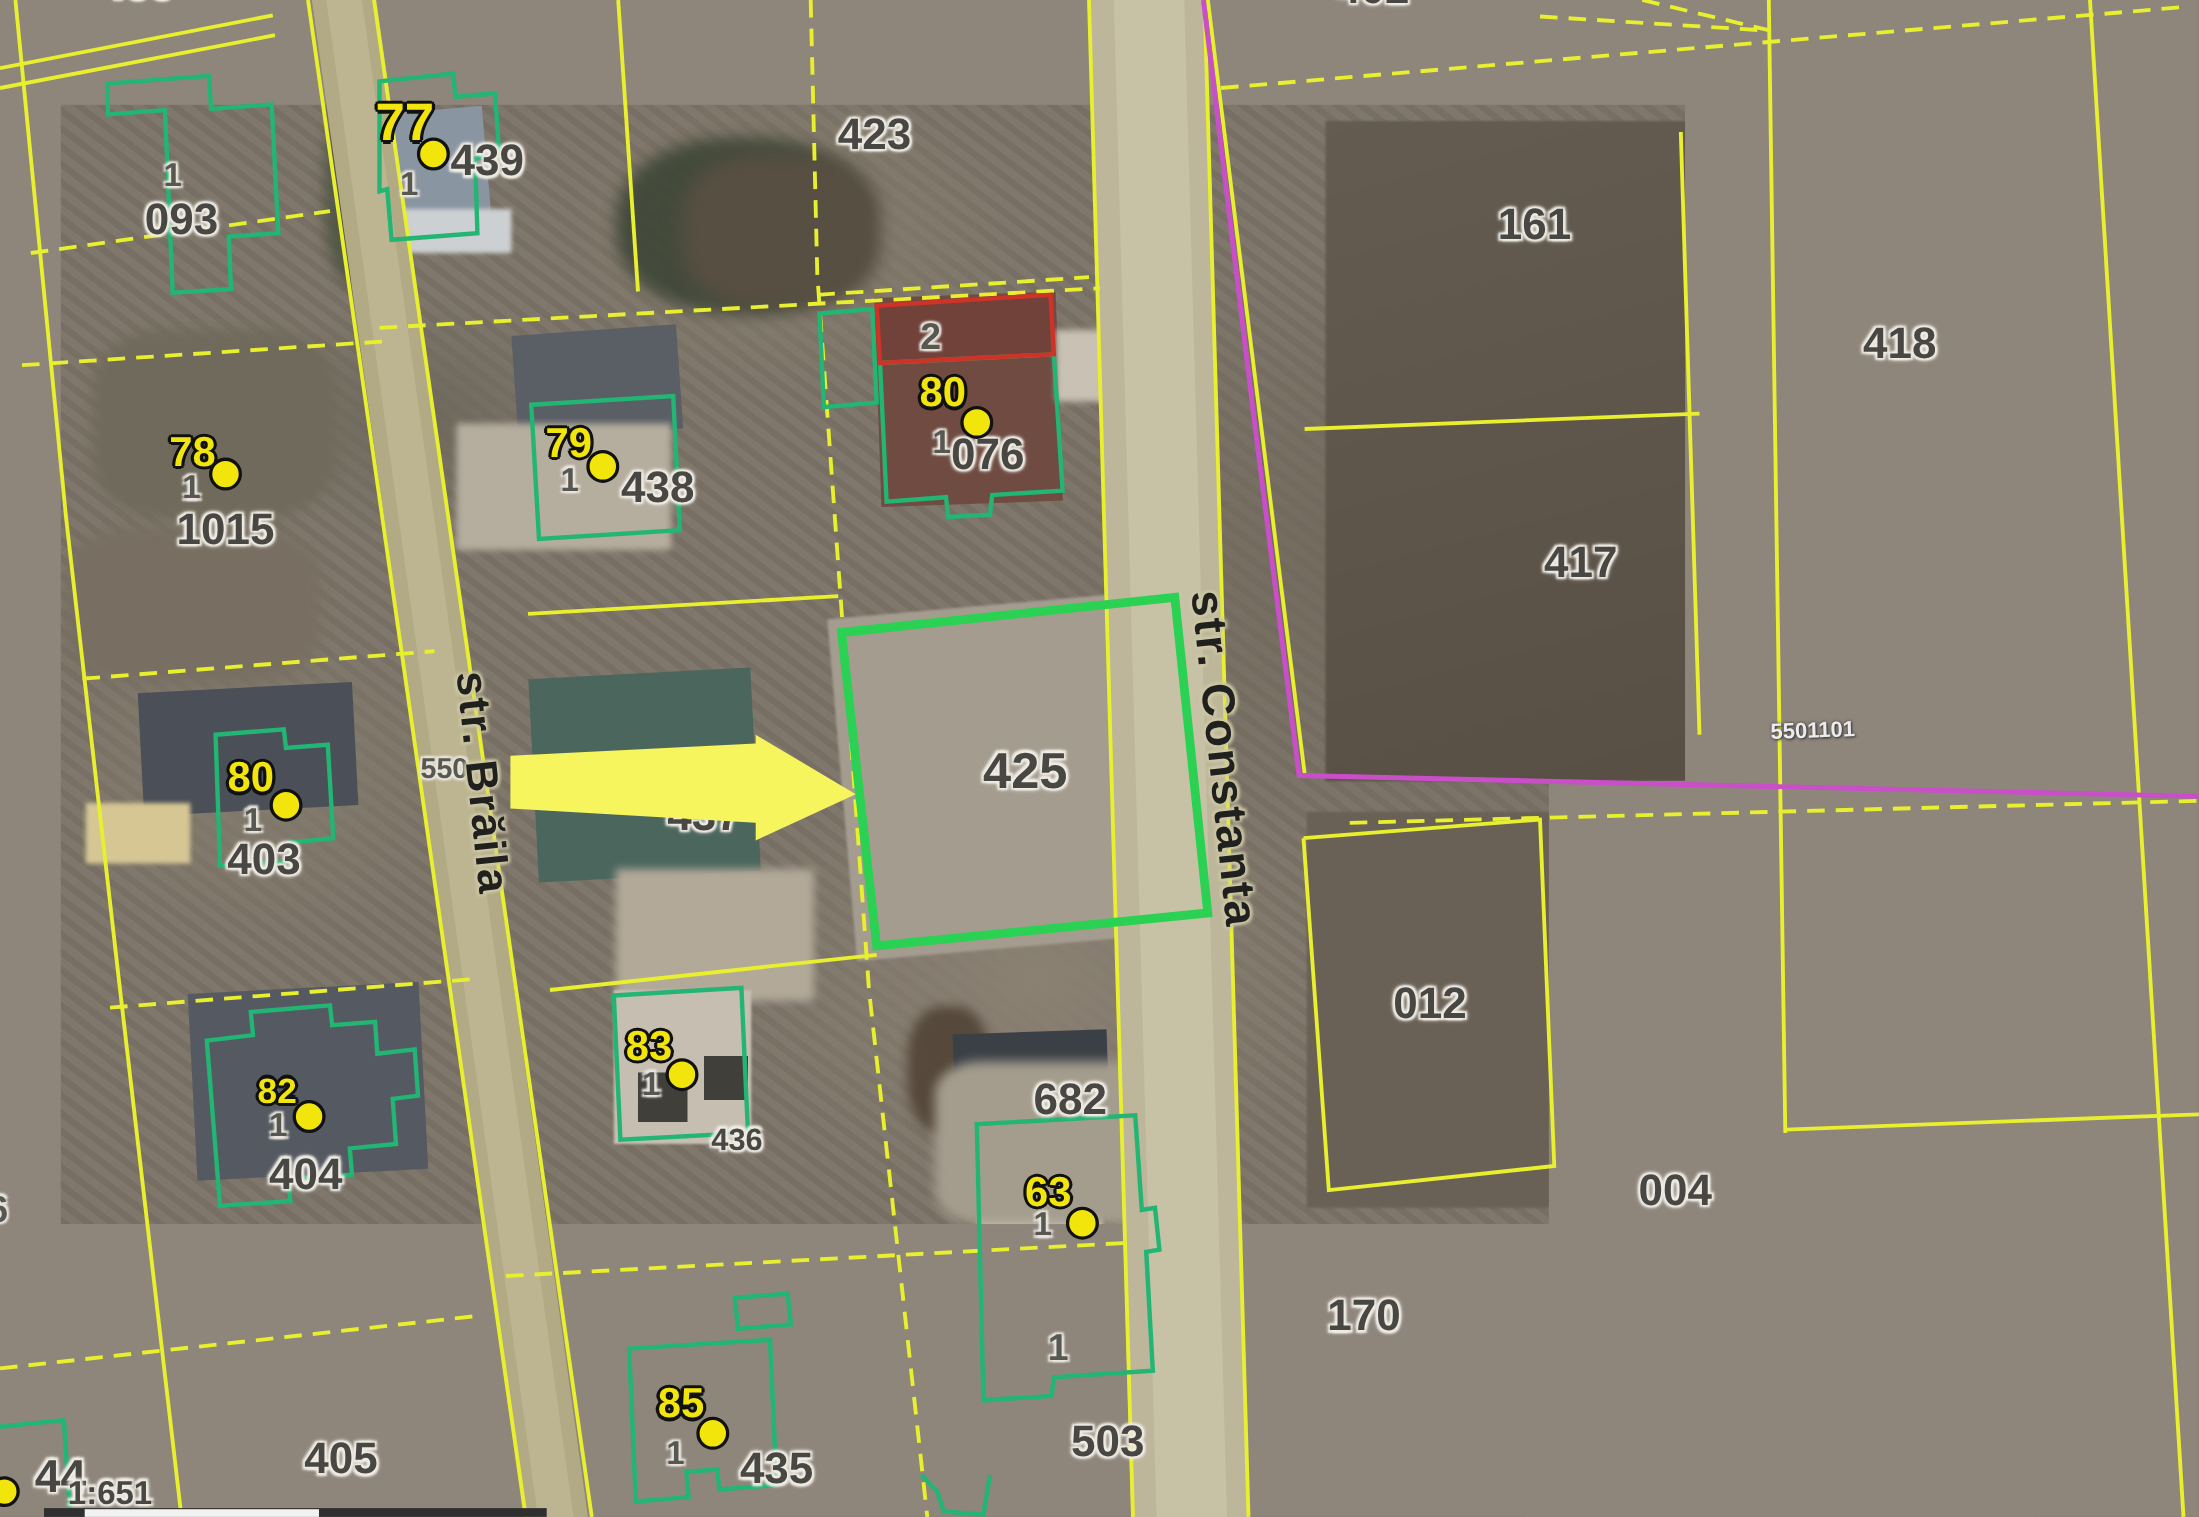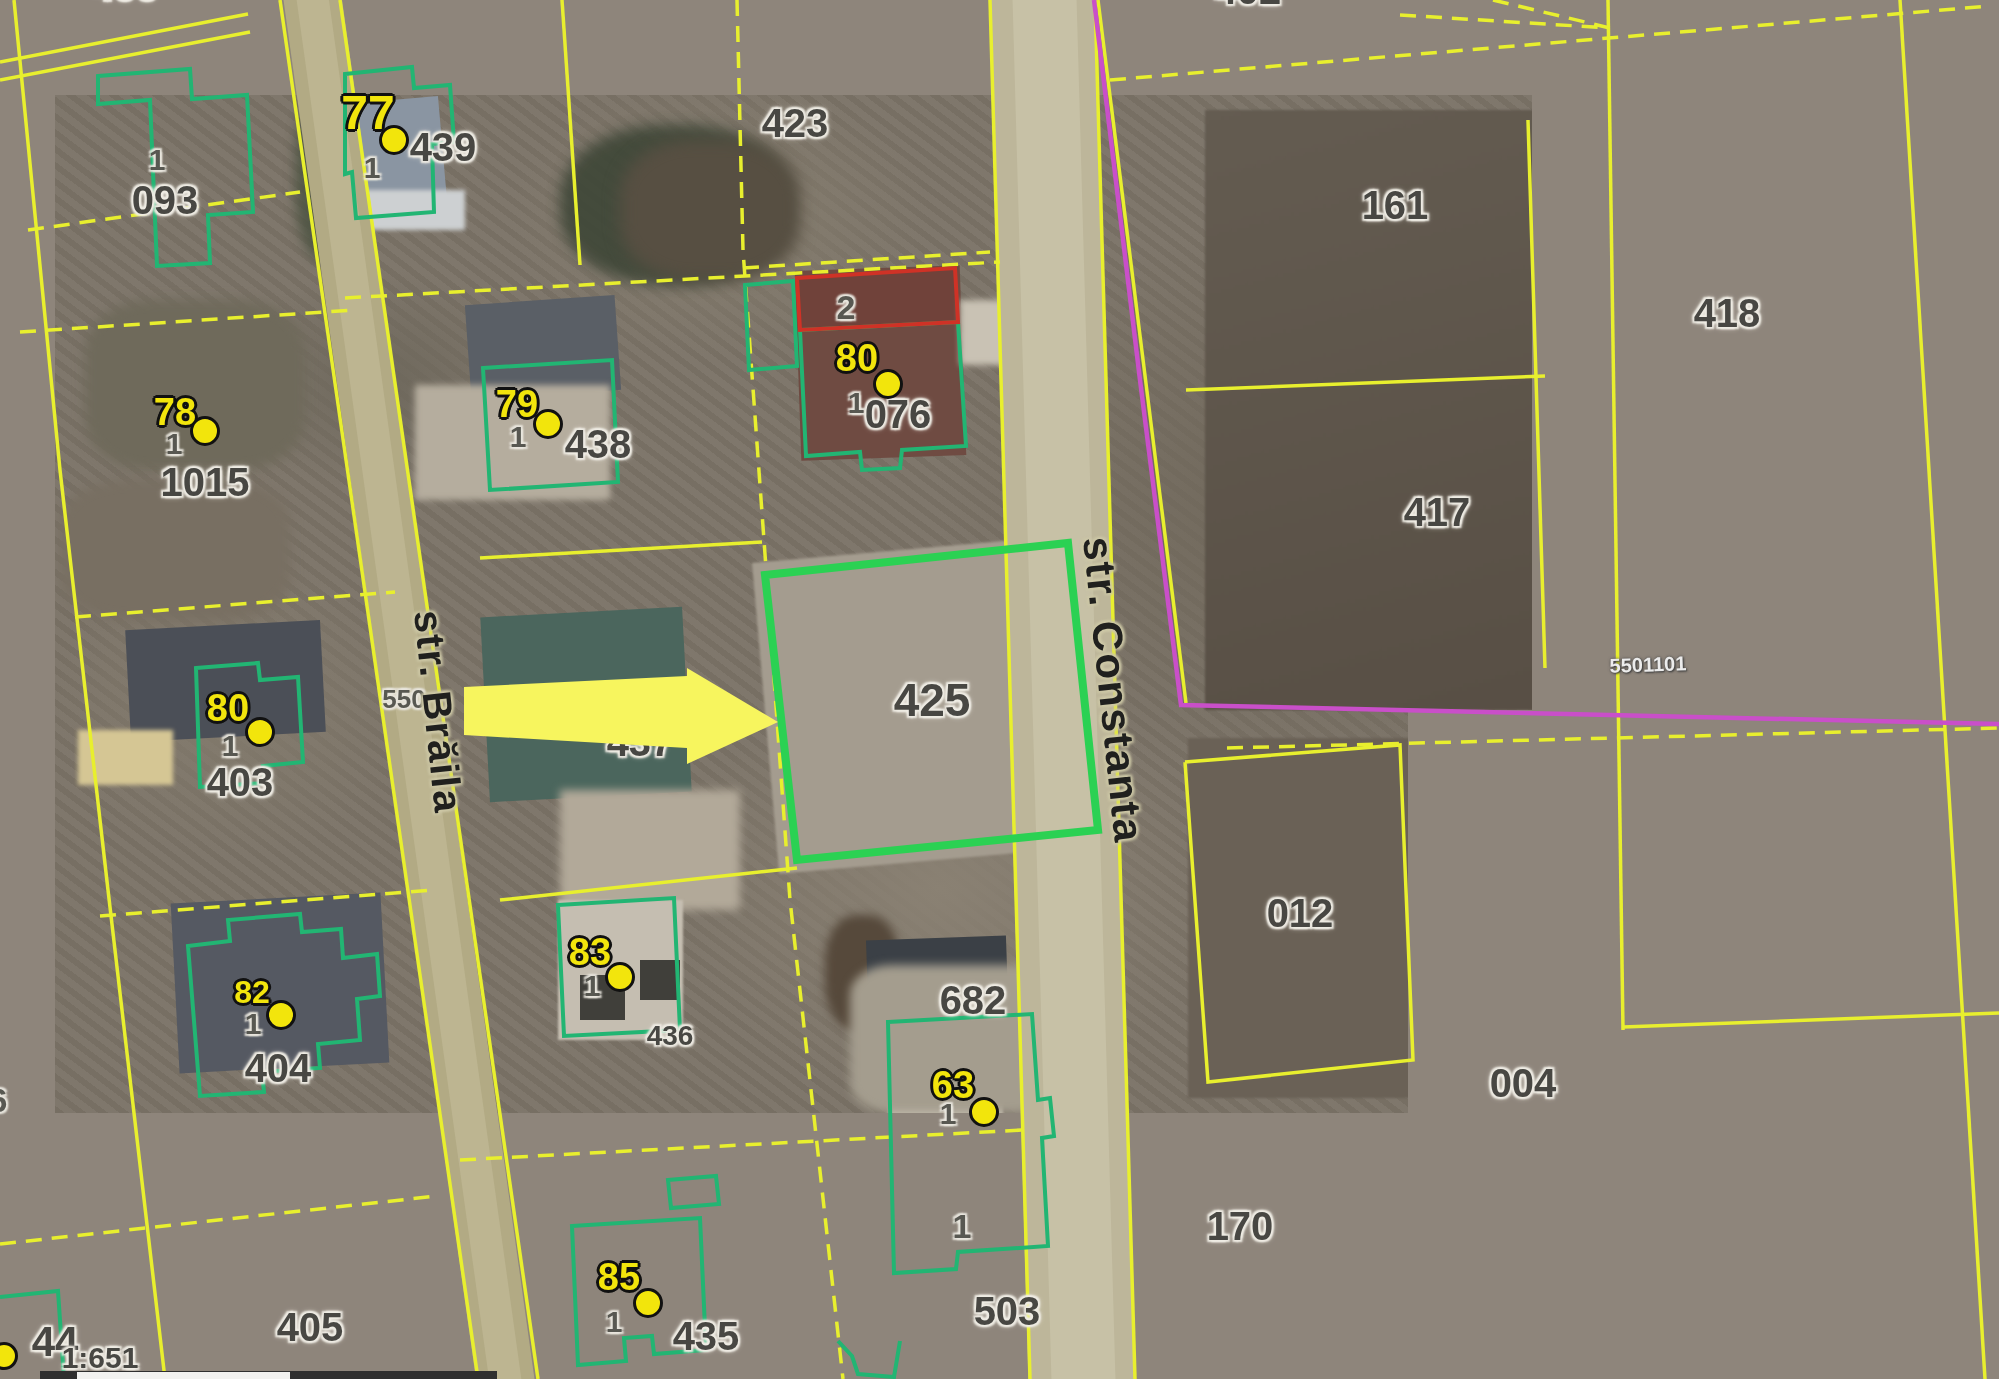--- a/index.html
+++ b/index.html
@@ -168,21 +168,21 @@
       <div class="parcel-label" style="left: 795px; top: 123px; font-size: 40px;">423</div>
       <div class="parcel-label" style="left: 932px; top: 700px; font-size: 46px;">425</div>
       <div class="parcel-label" style="left: 973px; top: 1000px; font-size: 40px;">682</div>
       <div class="parcel-label" style="left: 898px; top: 414px; font-size: 40px;">076</div>
       <div class="parcel-label" style="left: 1007px; top: 1311px; font-size: 40px;">503</div>
       <div class="parcel-label" style="left: 1395px; top: 205px; font-size: 40px;">161</div>
       <div class="parcel-label" style="left: 1437px; top: 512px; font-size: 40px;">417</div>
       <div class="parcel-label" style="left: 1727px; top: 313px; font-size: 40px;">418</div>
       <div class="parcel-label" style="left: 1300px; top: 913px; font-size: 40px;">012</div>
       <div class="parcel-label" style="left: 1523px; top: 1083px; font-size: 40px;">004</div>
-      <div class="parcel-label" style="left: 1240px; top: 1226px; font-size: 40px; text-align: center;">170</div>
+      <div class="parcel-label" style="left: 1240px; top: 1197px; font-size: 40px; text-align: center;">170</div>
       <div class="parcel-label" style="left: 1248px; top: -10px; font-size: 40px;">402</div>
       <div class="parcel-label" style="left: 125px; top: -14px; font-size: 40px;">400</div>
       <div class="small-label" style="left: 157px; top: 160px; font-size: 30px;">1</div>
       <div class="small-label" style="left: 962px; top: 1226px; font-size: 34px;">1</div>
       <div class="small-label" style="left: 846px; top: 307px; font-size: 34px;">2</div>
       <div class="small-label" style="left: 404px; top: 699px; font-size: 26px;">550</div>
       <div class="small-label" style="left: -2px; top: 1100px; font-size: 34px;">6</div>
       <div class="ref-label" style="left: 1648px; top: 665px; font-size: 20px;">5501101</div>
       <div class="parcel-label" style="left: 55px; top: 1342px; font-size: 42px;">44</div>
       <div class="parcel-label" style="left: 100px; top: 1358px; font-size: 30px;">1:651</div>

